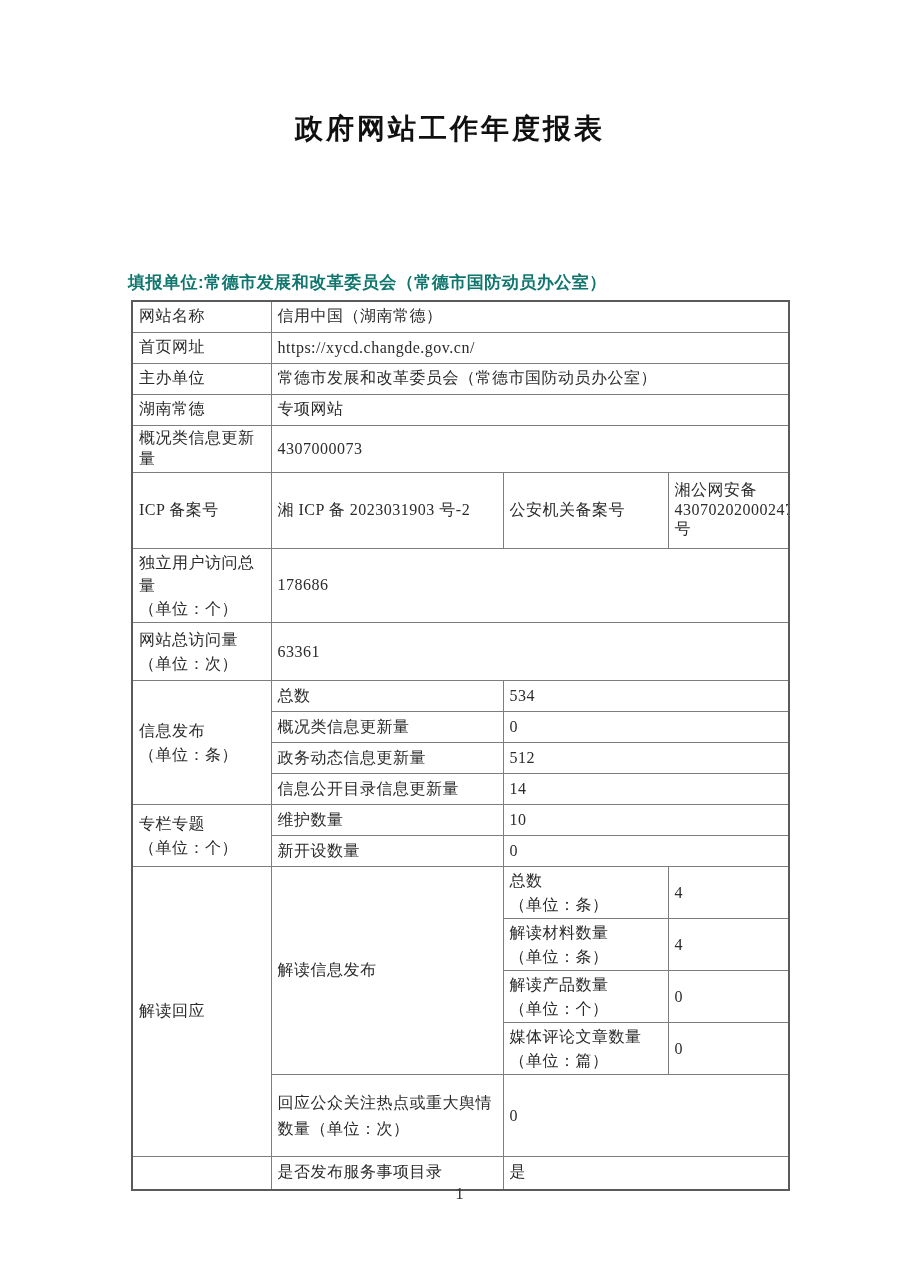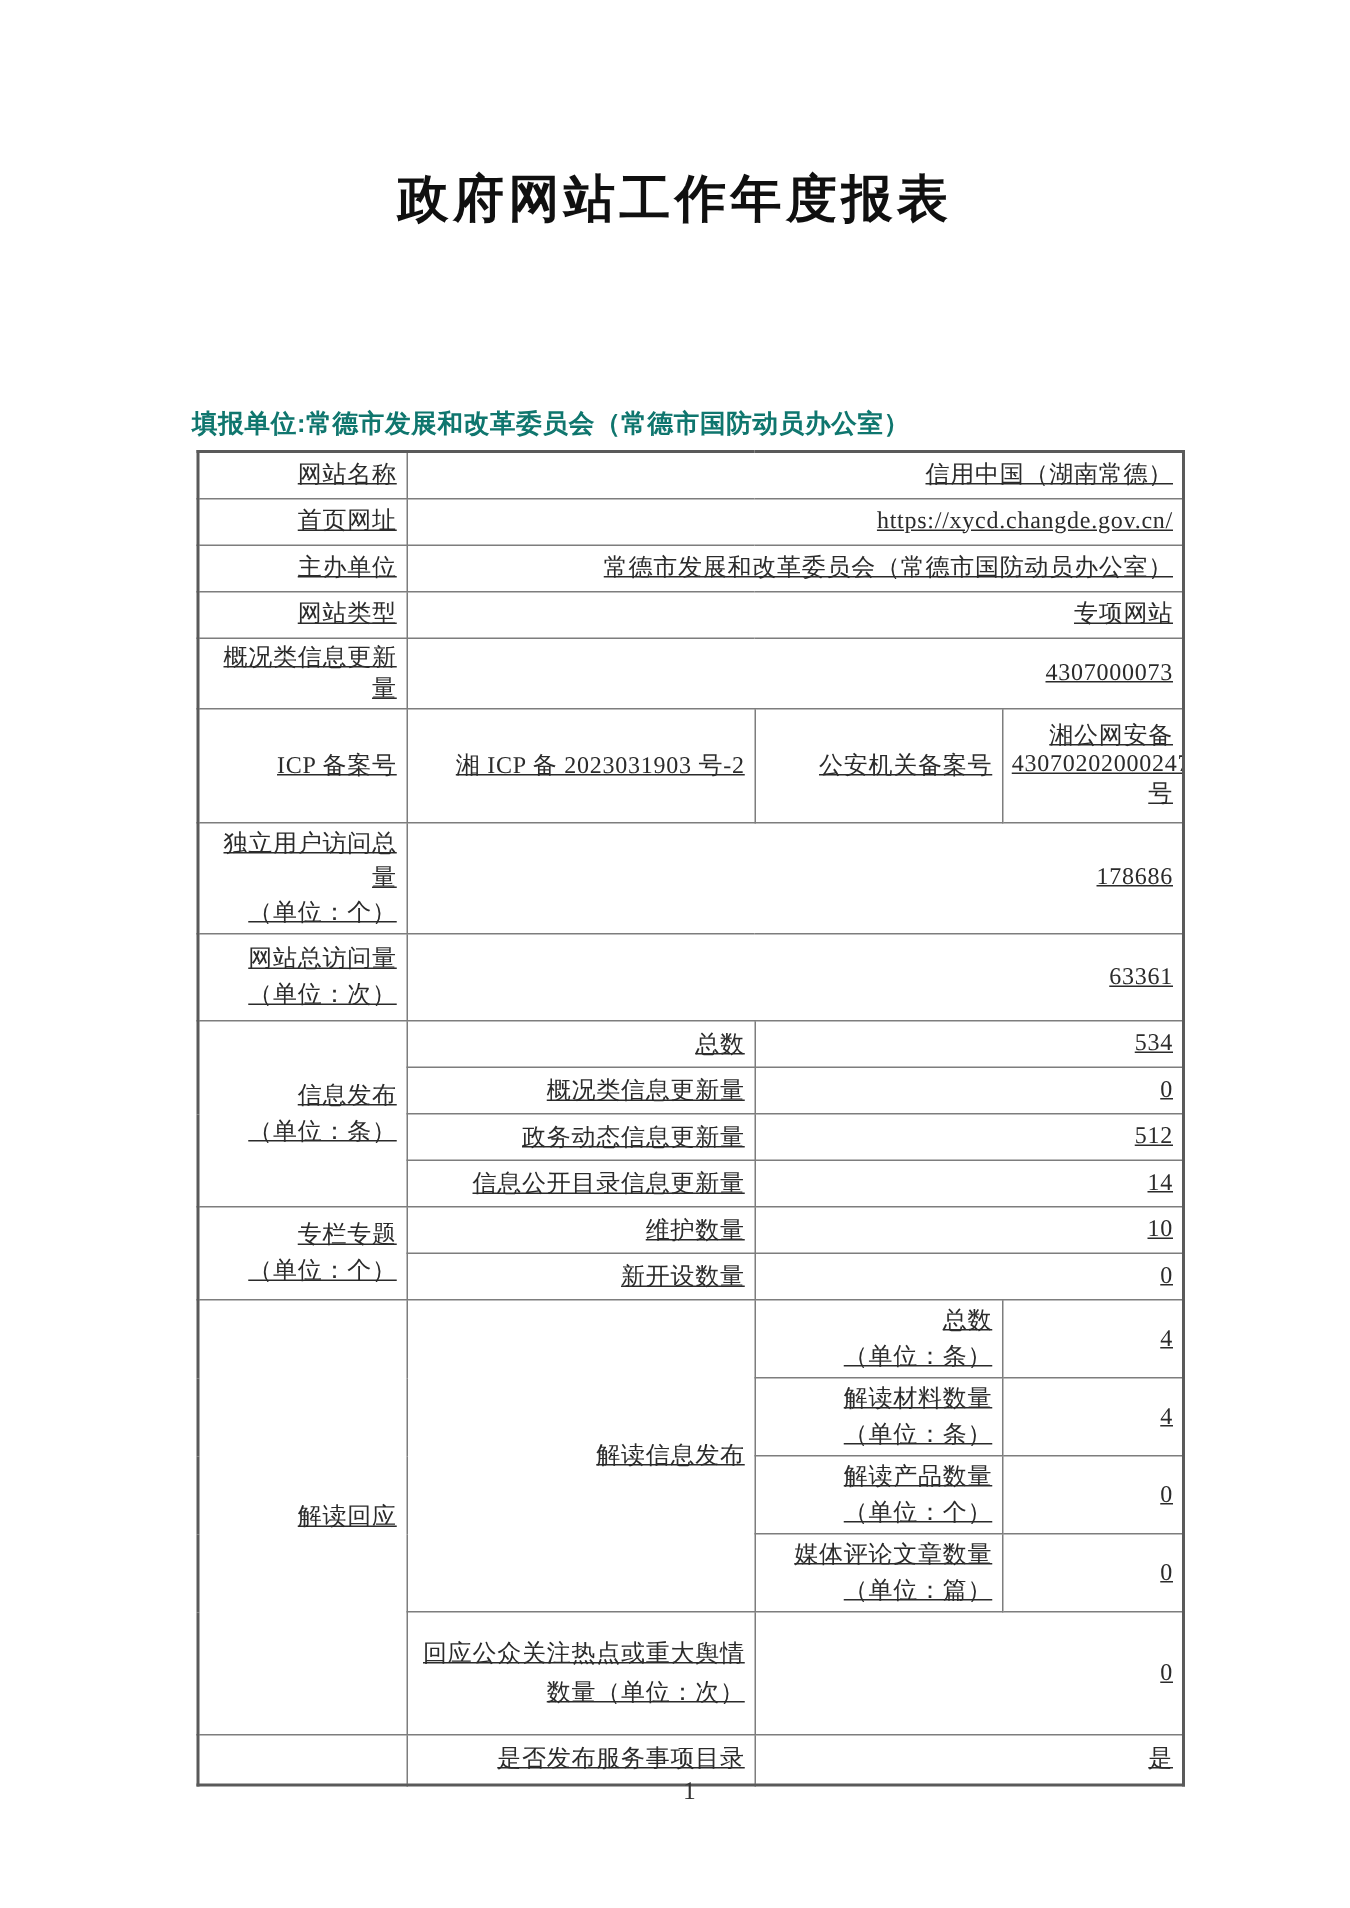--- a/index.html
+++ b/index.html
@@ -13,21 +13,21 @@
     overflow: hidden;
   }
   .title {
     position: absolute;
     top: 110px; left: 0;
     width: 100%;
     margin: 0;
     text-align: center;
     font-family: "Liberation Sans", "DejaVu Sans", sans-serif;
     font-weight: bold;
-    font-size: 34px;
+    font-size: 28px;
     letter-spacing: 3px;
     color: #101010;
   }
   .subtitle {
     position: absolute;
     top: 191px; left: 0;
     width: 100%;
     text-align: center;
     font-size: 19px;
     letter-spacing: 1px;
@@ -46,28 +46,27 @@
   table.report {
     position: absolute;
     top: 300px; left: 131px;
     width: 657px;
     border-collapse: collapse;
     table-layout: fixed;
     border: 2px solid #5a5a5a;
   }
   table.report td {
     border: 1px solid #7d7d7d;
-    text-align: right;
+    text-align: left;
     vertical-align: middle;
     font-size: 16px;
     letter-spacing: 0.5px;
     color: #2b2b2b;
     padding: 2px 6px;
     overflow: hidden;
-    text-decoration: underline;
   }
   td .line { display: block; line-height: 1.45; }
   tr.rh-s   { height: 31px; }
   tr.rh-icp { height: 76px; }
   tr.rh-m   { height: 58px; }
   tr.rh-n   { height: 31px; }
   tr.rh-jd  { height: 52px; }
   tr.rh-hot { height: 82px; }
   tr.rh-last{ height: 33px; }
   td.hotspot { padding: 4px 28px; line-height: 1.6; }
@@ -104,21 +103,21 @@
       </tr>
       <tr class="rh-s">
         <td>首页网址</td>
         <td colspan="3">https://xycd.changde.gov.cn/</td>
       </tr>
       <tr class="rh-s">
         <td>主办单位</td>
         <td colspan="3">常德市发展和改革委员会（常德市国防动员办公室）</td>
       </tr>
       <tr class="rh-s">
-        <td>网站类型</td>
+        <td>湖南常德</td>
         <td colspan="3">专项网站</td>
       </tr>
       <tr class="rh-s">
         <td>概况类信息更新量</td>
         <td colspan="3">4307000073</td>
       </tr>
       <tr class="rh-icp">
         <td>ICP 备案号</td>
         <td>湘 ICP 备 2023031903 号-2</td>
         <td>公安机关备案号</td>

